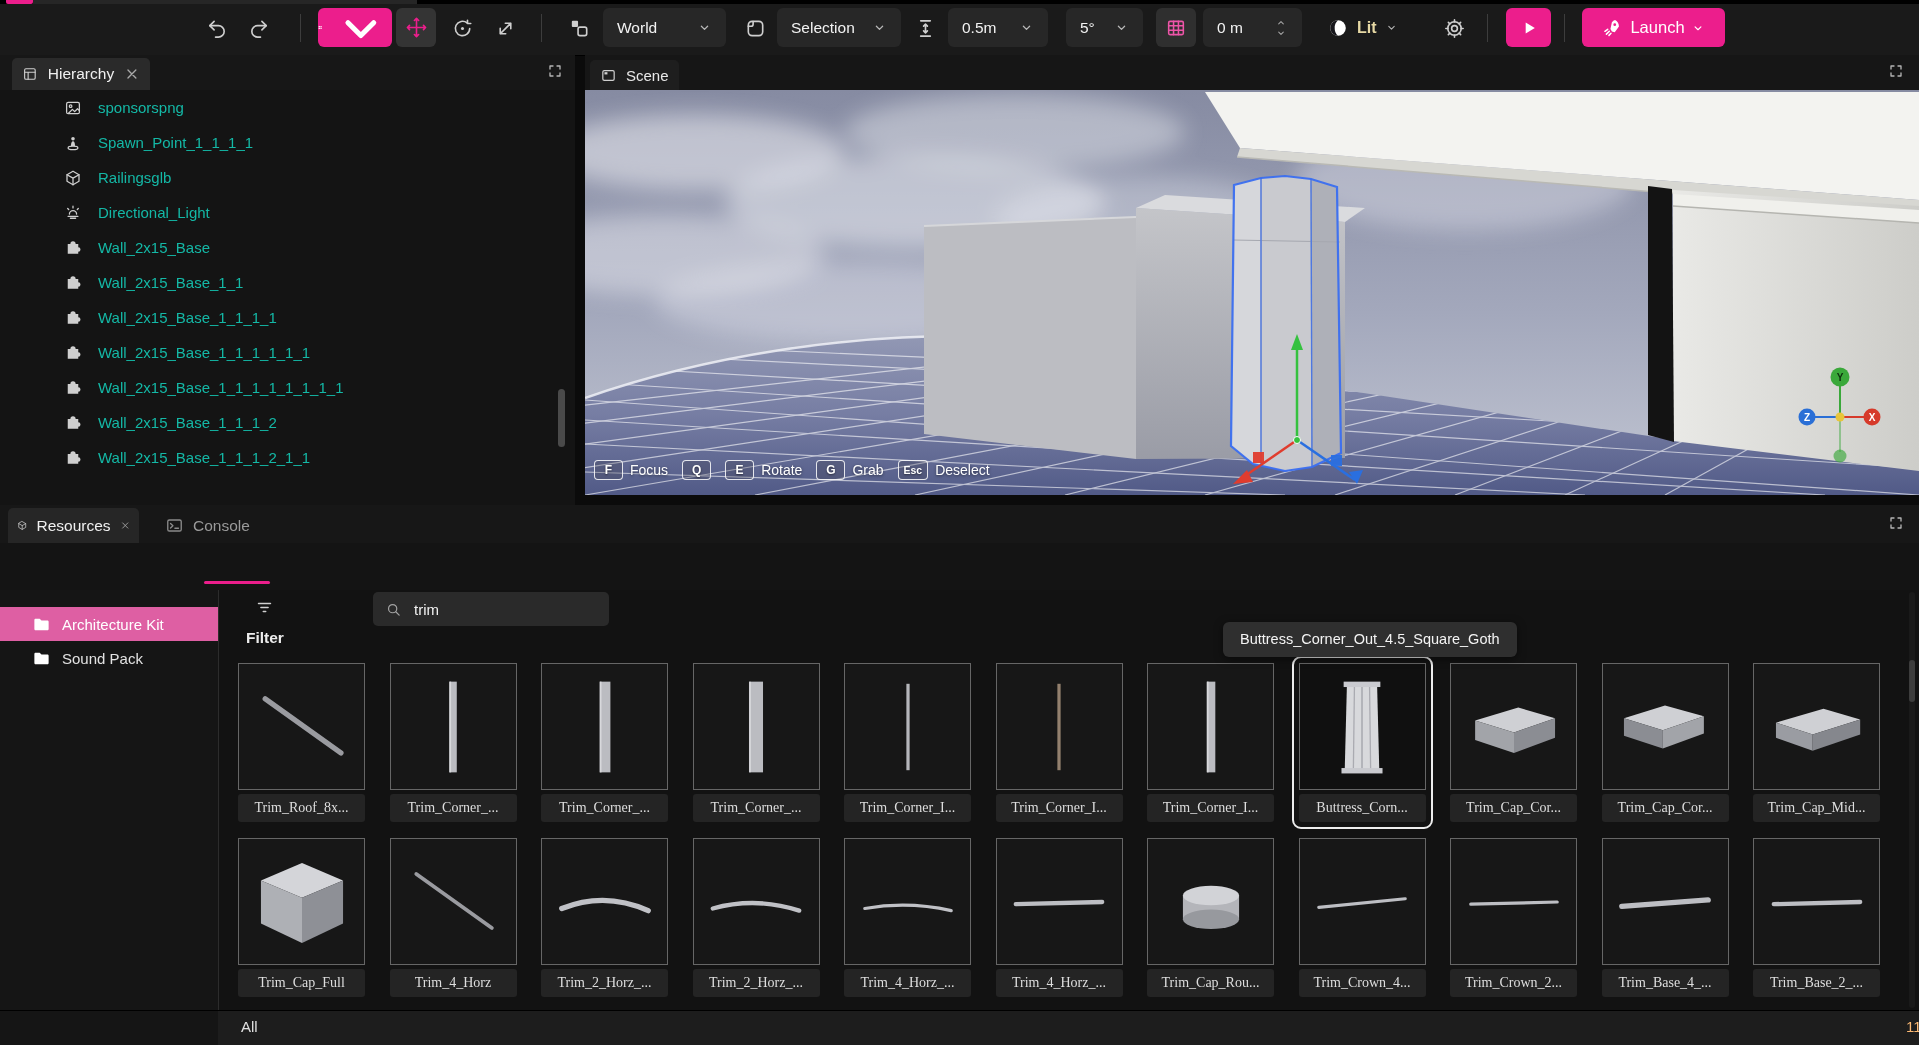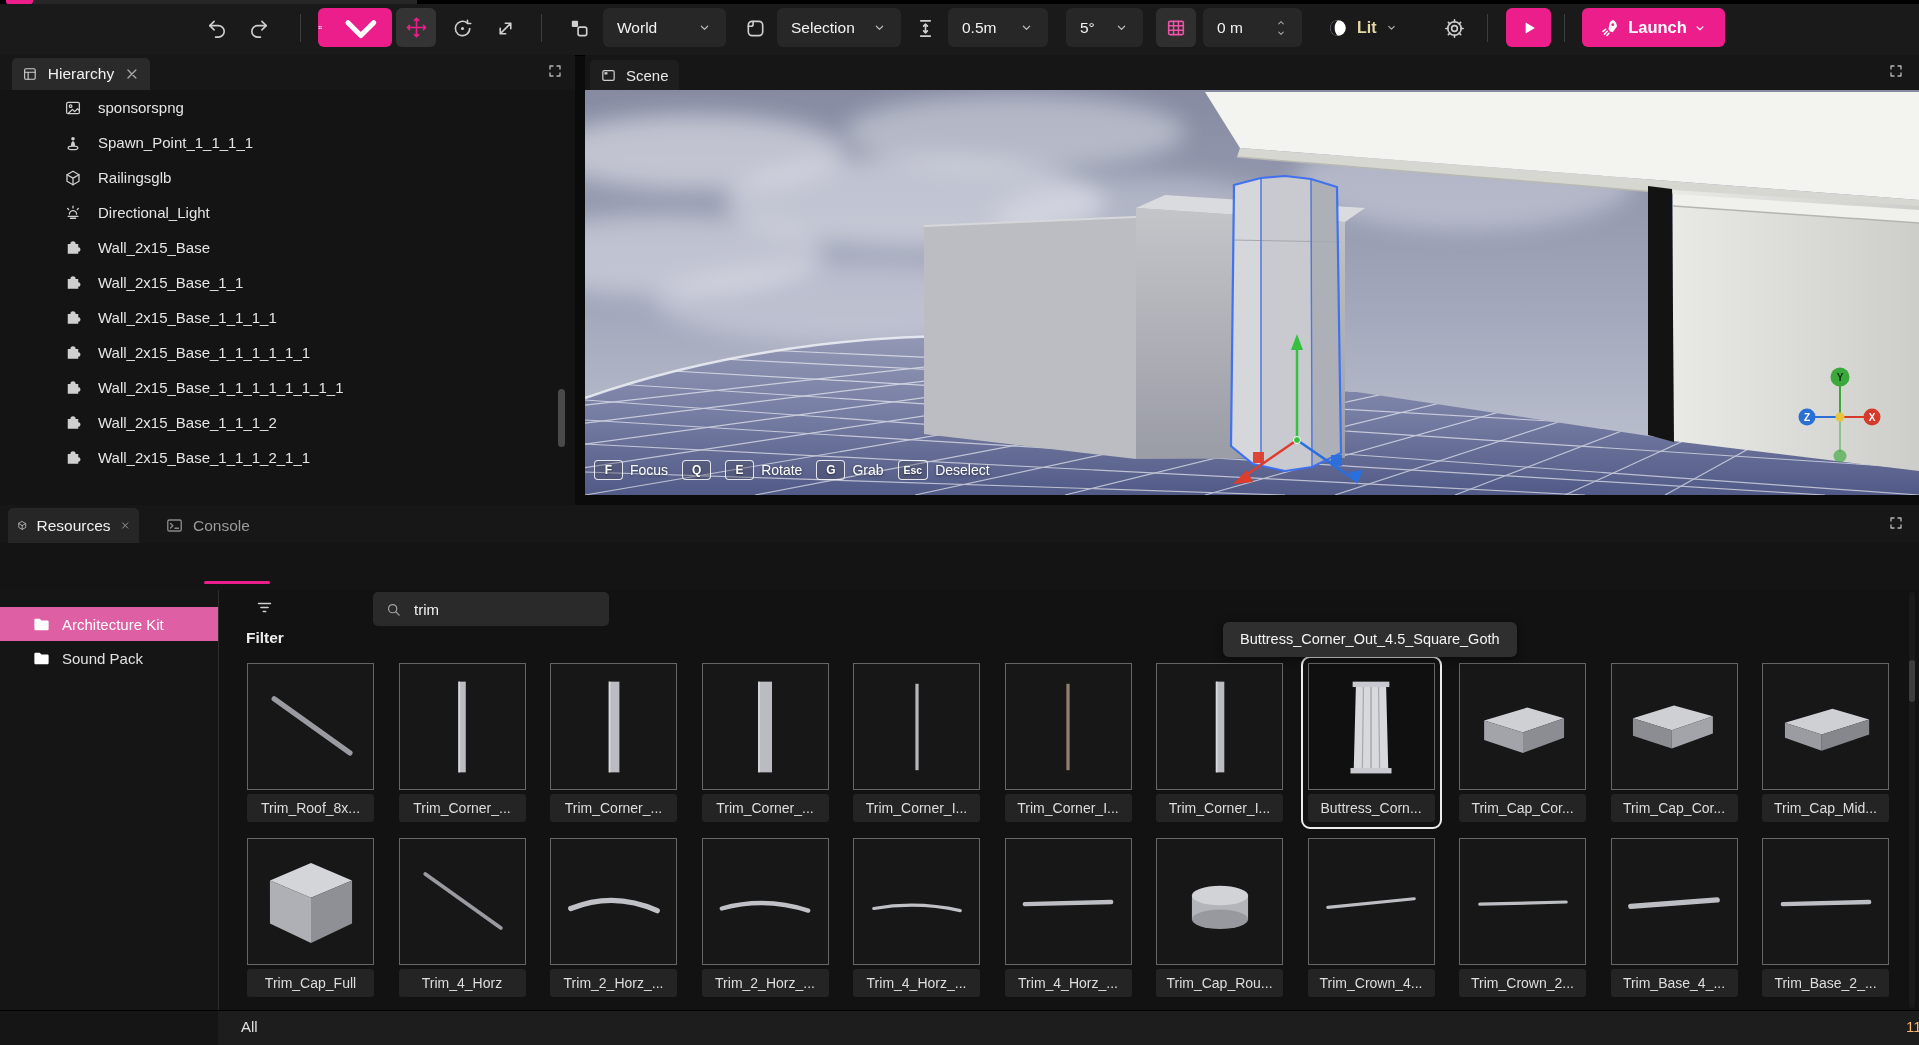--- a/index.html
+++ b/index.html
@@ -28,35 +28,35 @@
   #height-box{left:1203px;width:99px;justify-content:space-between;}
   #height-box .steppers{display:flex;flex-direction:column;gap:0;}
   #height-box .steppers .icon{width:14px;height:11px;color:#a8a8a8;}
   #lit-box{left:1327px;top:8px;height:39px;display:flex;align-items:center;gap:8px;}
   #lit-box .moon{width:22px;height:22px;}
   #lit-label{font-size:16px;color:#e7d9a4;font-weight:bold;}
   #play-btn{left:1506px;top:8px;width:45px;height:39px;background:#ec1e8c;border-radius:6px;
       display:flex;align-items:center;justify-content:center;}
   #play-btn .icon{width:20px;height:20px;color:#fff;}
   #launch-btn{left:1582px;top:8px;width:143px;height:39px;background:#ec1e8c;border-radius:6px;
-      display:flex;align-items:center;justify-content:center;gap:6px;color:#fff;font-weight:bold;font-size:16.5px;}
+      display:flex;align-items:center;justify-content:center;gap:6px;color:#fff;font-weight:normal;font-size:16.5px;}
   #launch-btn .icon{width:22px;height:22px;color:#fff;}
   #launch-btn .chev{width:14px;height:14px;}
 
   
   #hier-tabstrip{left:0;top:55px;width:575px;height:35px;background:#171717;}
   #hier-tab{left:12px;top:58px;width:138px;height:32px;background:#2a2a2a;border-radius:5px 5px 0 0;
      display:flex;align-items:center;gap:10px;padding:0 10px;box-sizing:border-box;}
   #hier-tab .icon{width:18px;height:18px;}
   #hier-tab .lbl{font-size:15.5px;color:#f0f0f0;}
   .close-x{width:13px;height:13px;color:#a9a9a9;}
   .expand-btn{width:16px;height:16px;color:#b5b5b5;}
   #hier-panel{left:0;top:90px;width:575px;height:415px;background:#141414;overflow:hidden;}
   .hier-item{position:relative;height:35px;display:flex;align-items:center;padding-left:64px;gap:16px;
-     font-size:15px;color:#e5e5e5;white-space:nowrap;}
+     font-size:15px;color:#14b8a6;white-space:nowrap;}
   .hier-item .icon{width:18px;height:18px;flex:0 0 18px;}
   .hier-item.selected{background:#de5fa3;color:#fff;}
   .hier-item.selected .icon{color:#fff;}
   #hier-scrollbar{left:558px;top:389px;width:7px;height:58px;background:#4a4a4a;border-radius:4px;}
 
   
   #scene-tabstrip{left:585px;top:55px;width:1334px;height:35px;background:#161616;}
   #scene-tab{left:590px;top:60px;height:30px;display:flex;align-items:center;gap:9px;padding:0 10px;
      background:#1e1e1e;border-radius:5px 5px 0 0;}
   #scene-tab .icon{width:17px;height:17px;}
@@ -92,21 +92,21 @@
   #filter-ctrl .icon{width:19px;height:19px;color:#d0d0d0;}
   #filter-label{font-size:15.5px;font-weight:bold;color:#ececec;}
   #filter-ctrl .chev{width:14px;height:14px;color:#9f9f9f;}
   #search-box{left:373px;top:592px;width:236px;height:34px;background:#2a2a2a;border-radius:5px;
      display:flex;align-items:center;gap:10px;padding:0 12px;box-sizing:border-box;}
   #search-box .icon{width:17px;height:17px;color:#a2a2a2;}
   #search-input{background:transparent;border:none;outline:none;color:#f0f0f0;font-size:15px;width:160px;
      font-family:"Liberation Sans",sans-serif;}
   #tooltip{left:1223px;top:622px;height:35px;line-height:35px;padding:0 17px;background:#2f2f2f;
      border-radius:6px;font-size:14.5px;color:#f4f4f4;z-index:6;box-shadow:0 2px 8px rgba(0,0,0,.5);}
-  .asset-row{position:absolute;left:247px;display:flex;gap:24.5px;}
+  .asset-row{position:absolute;left:238px;display:flex;gap:24.5px;font-family:Liberation Serif, serif;}
   .tile{width:127px;cursor:pointer;}
   .thumb{width:127px;height:127px;background:#171717;border:1px solid #666;box-sizing:border-box;
      display:flex;align-items:center;justify-content:center;}
   .thumb svg{width:108px;height:108px;}
   .tile-label{margin-top:4px;height:28px;line-height:28px;background:#242424;border-radius:3px;
      font-size:14px;color:#dedede;text-align:center;white-space:nowrap;overflow:hidden;padding:0 4px;}
   .tile.selected{outline:2px solid #ededed;outline-offset:5px;border-radius:2px;}
   .tile.selected .thumb{background:#101010;}
   #grid-scrollbar{left:1909px;top:592px;width:6px;height:416px;background:#1a1a1a;border-radius:3px;}
   #grid-scroll-thumb{left:1909px;top:660px;width:6px;height:42px;background:#3d3d3d;border-radius:3px;}

